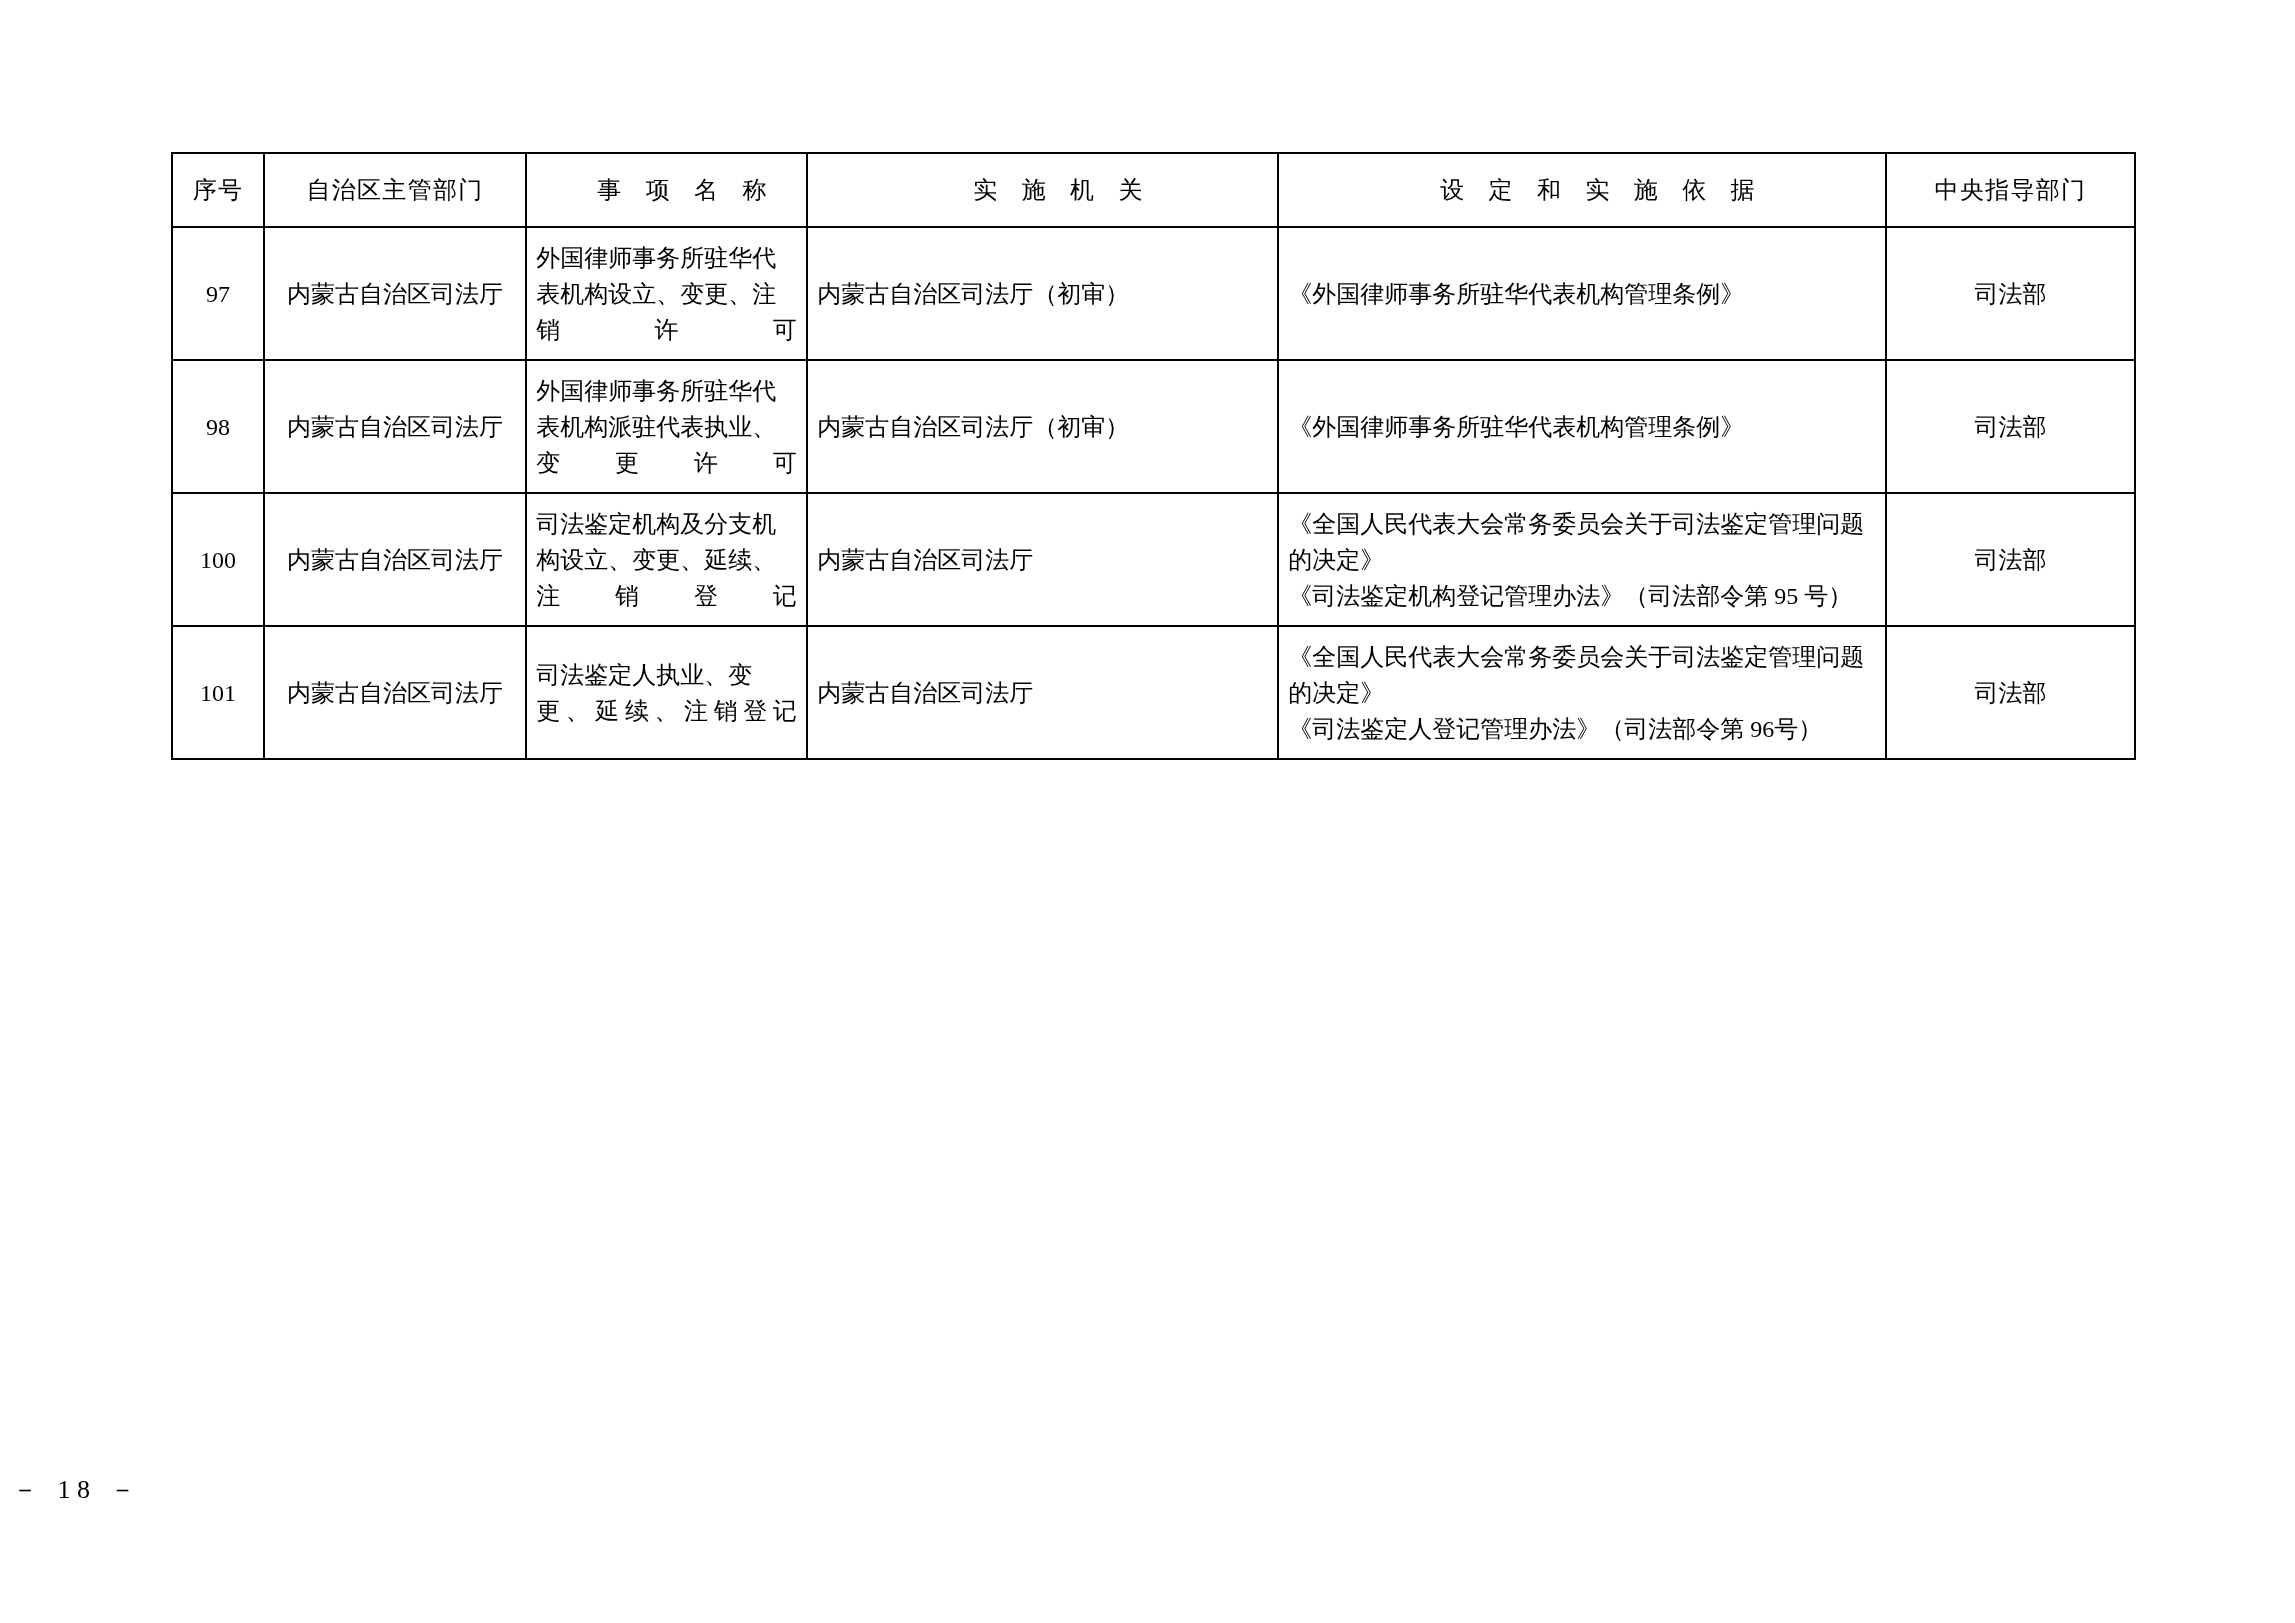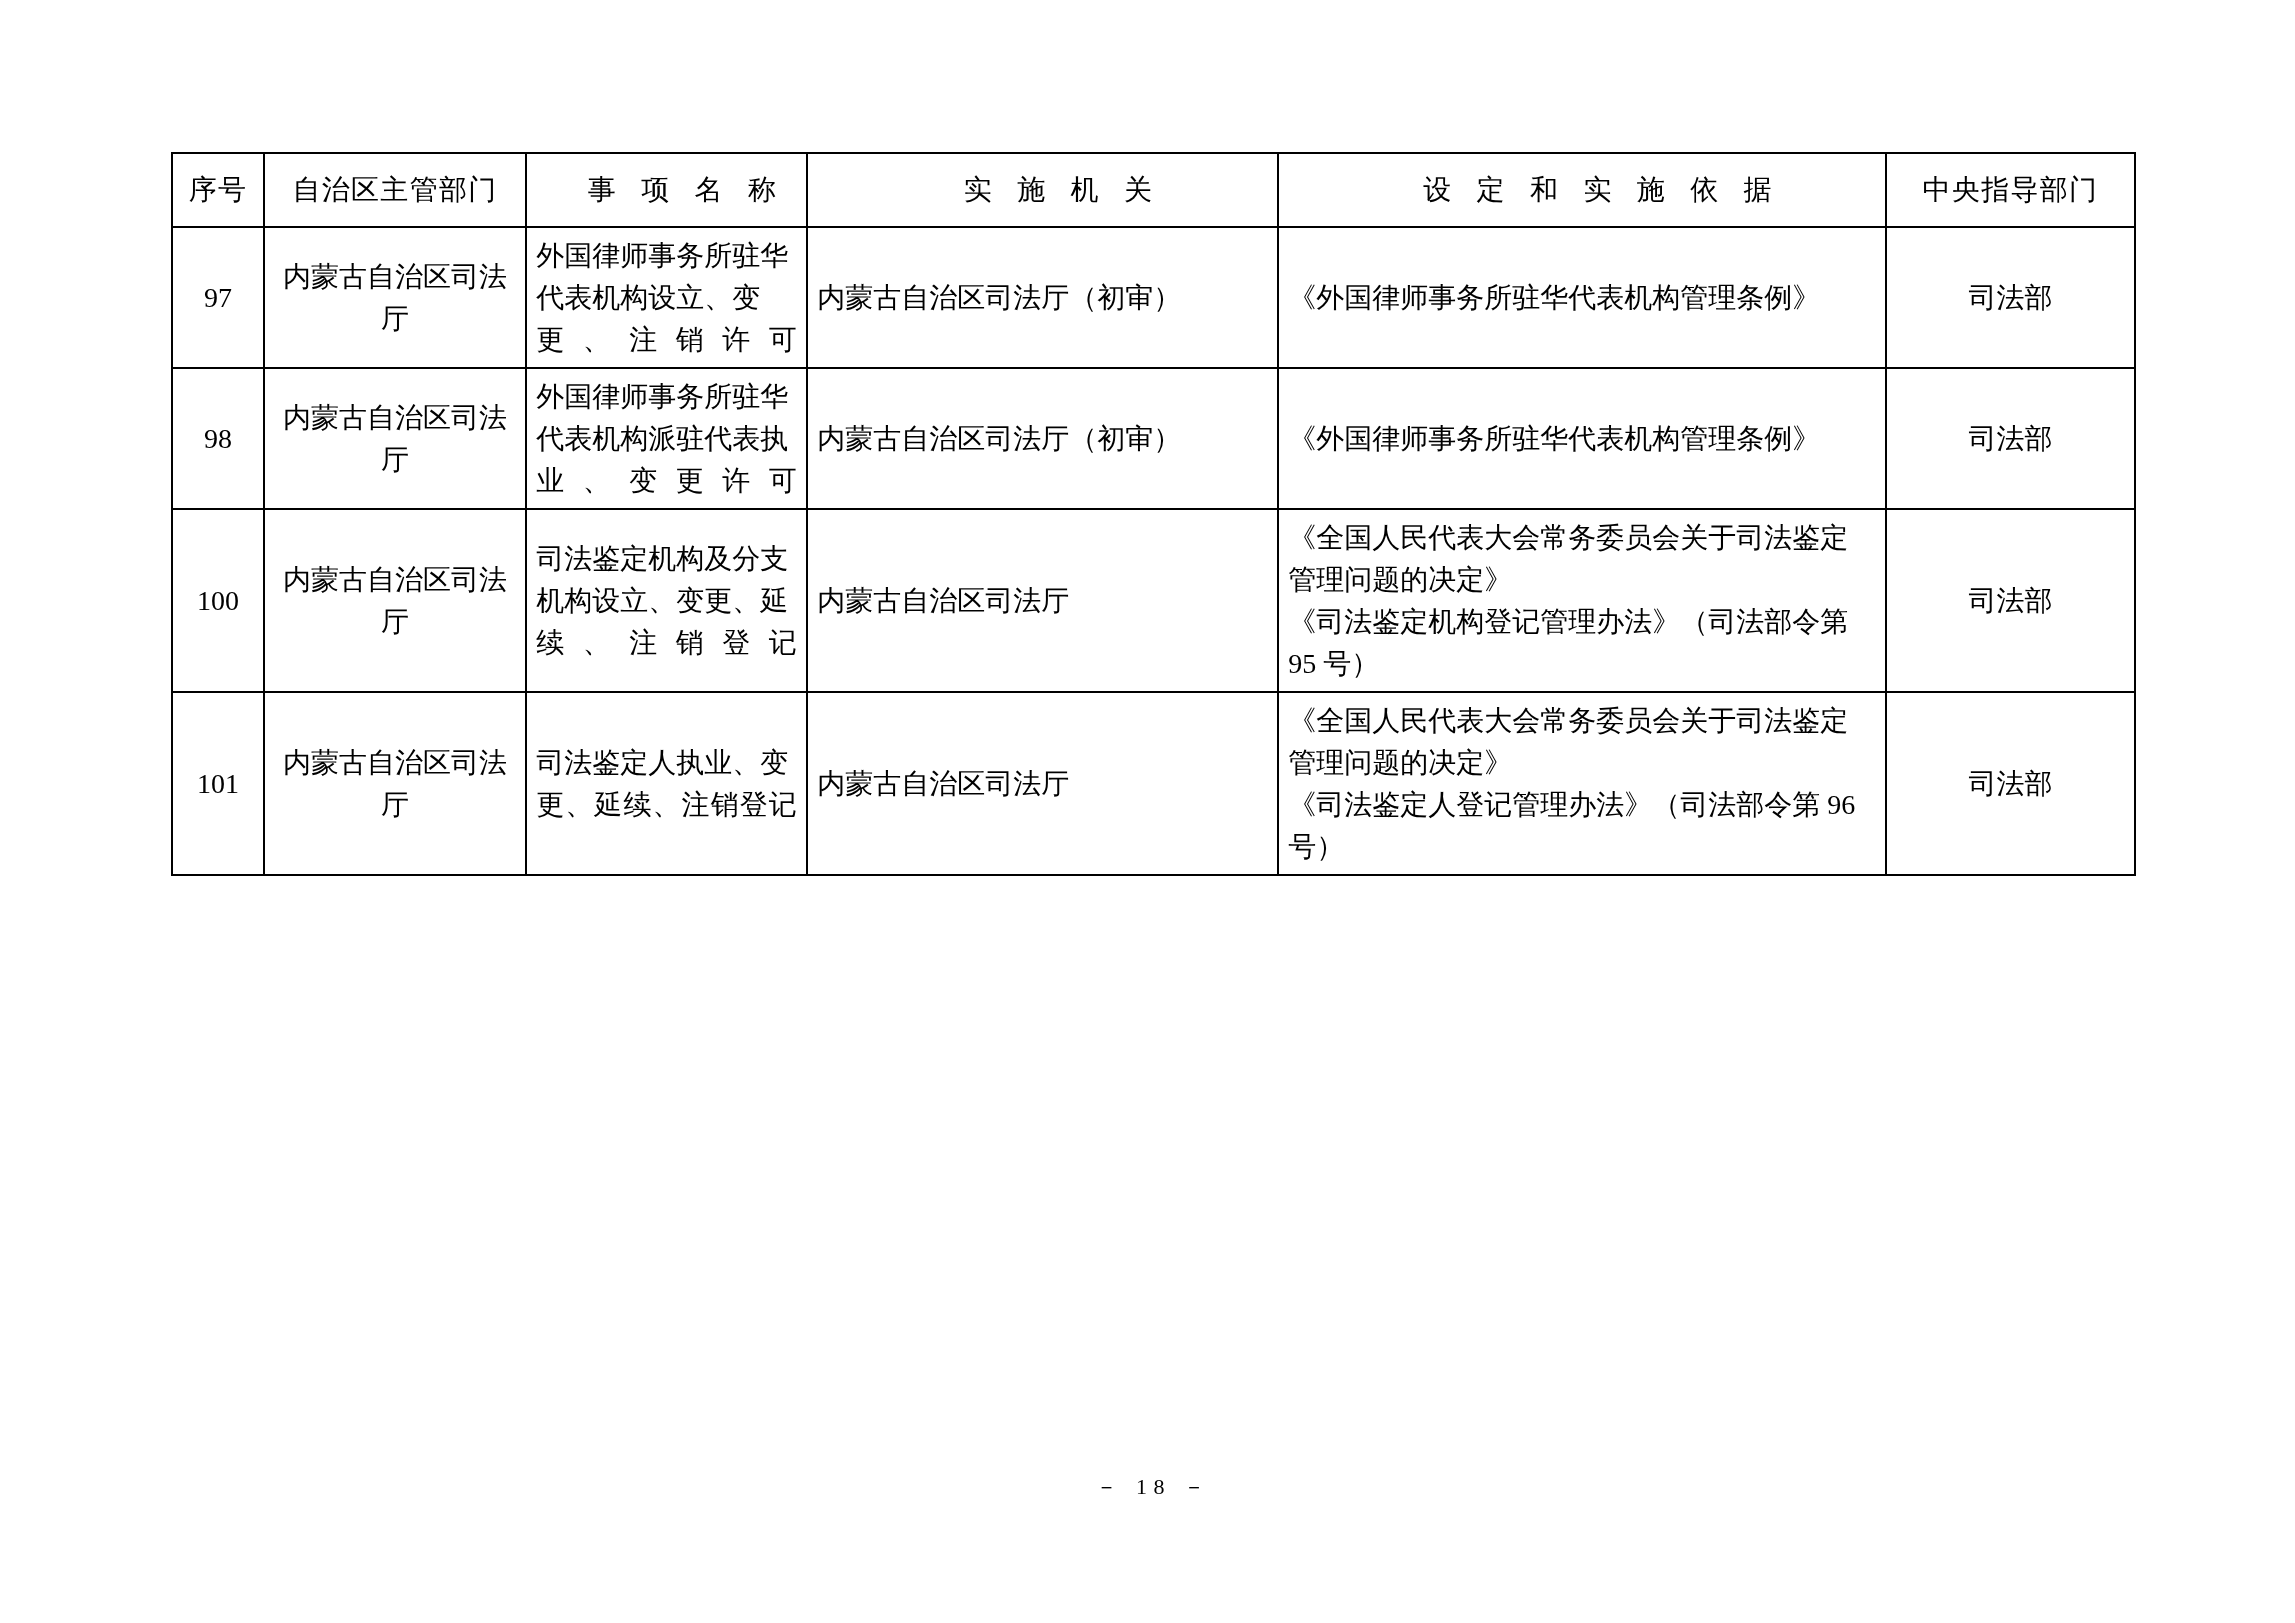--- a/index.html
+++ b/index.html
@@ -27,21 +27,21 @@
   table.doc-table {
     border-collapse: collapse;
     width: 1963px;
     table-layout: fixed;
   }
   table.doc-table td,
   table.doc-table th {
     border: 2px solid #000000;
     vertical-align: middle;
     padding: 6.5px 9.2px;
-    font-size: 28px;
+    font-size: 24px;
     line-height: 1.5;
     font-weight: normal;
   }
   .col-seq { width: 92px; }
   .col-dept { width: 262px; }
   .col-item { width: 281px; }
   .col-org { width: 471px; }
   .col-basis { width: 608px; }
   .col-central { width: 249px; }
 
@@ -75,22 +75,21 @@
   }
   .justified {
     text-align: justify;
     text-align-last: justify;
   }
   .page-number {
     position: absolute;
     left: 12px;
     right: 0;
     top: 1472px;
-    text-align: center;
-    font-size: 22px;
+    font-size: 26px;
     letter-spacing: 6.5px;
   }
 </style>
 </head>
 <body>
 
 <div class="page">
 
   <div class="table-wrap">
     <table class="doc-table">

